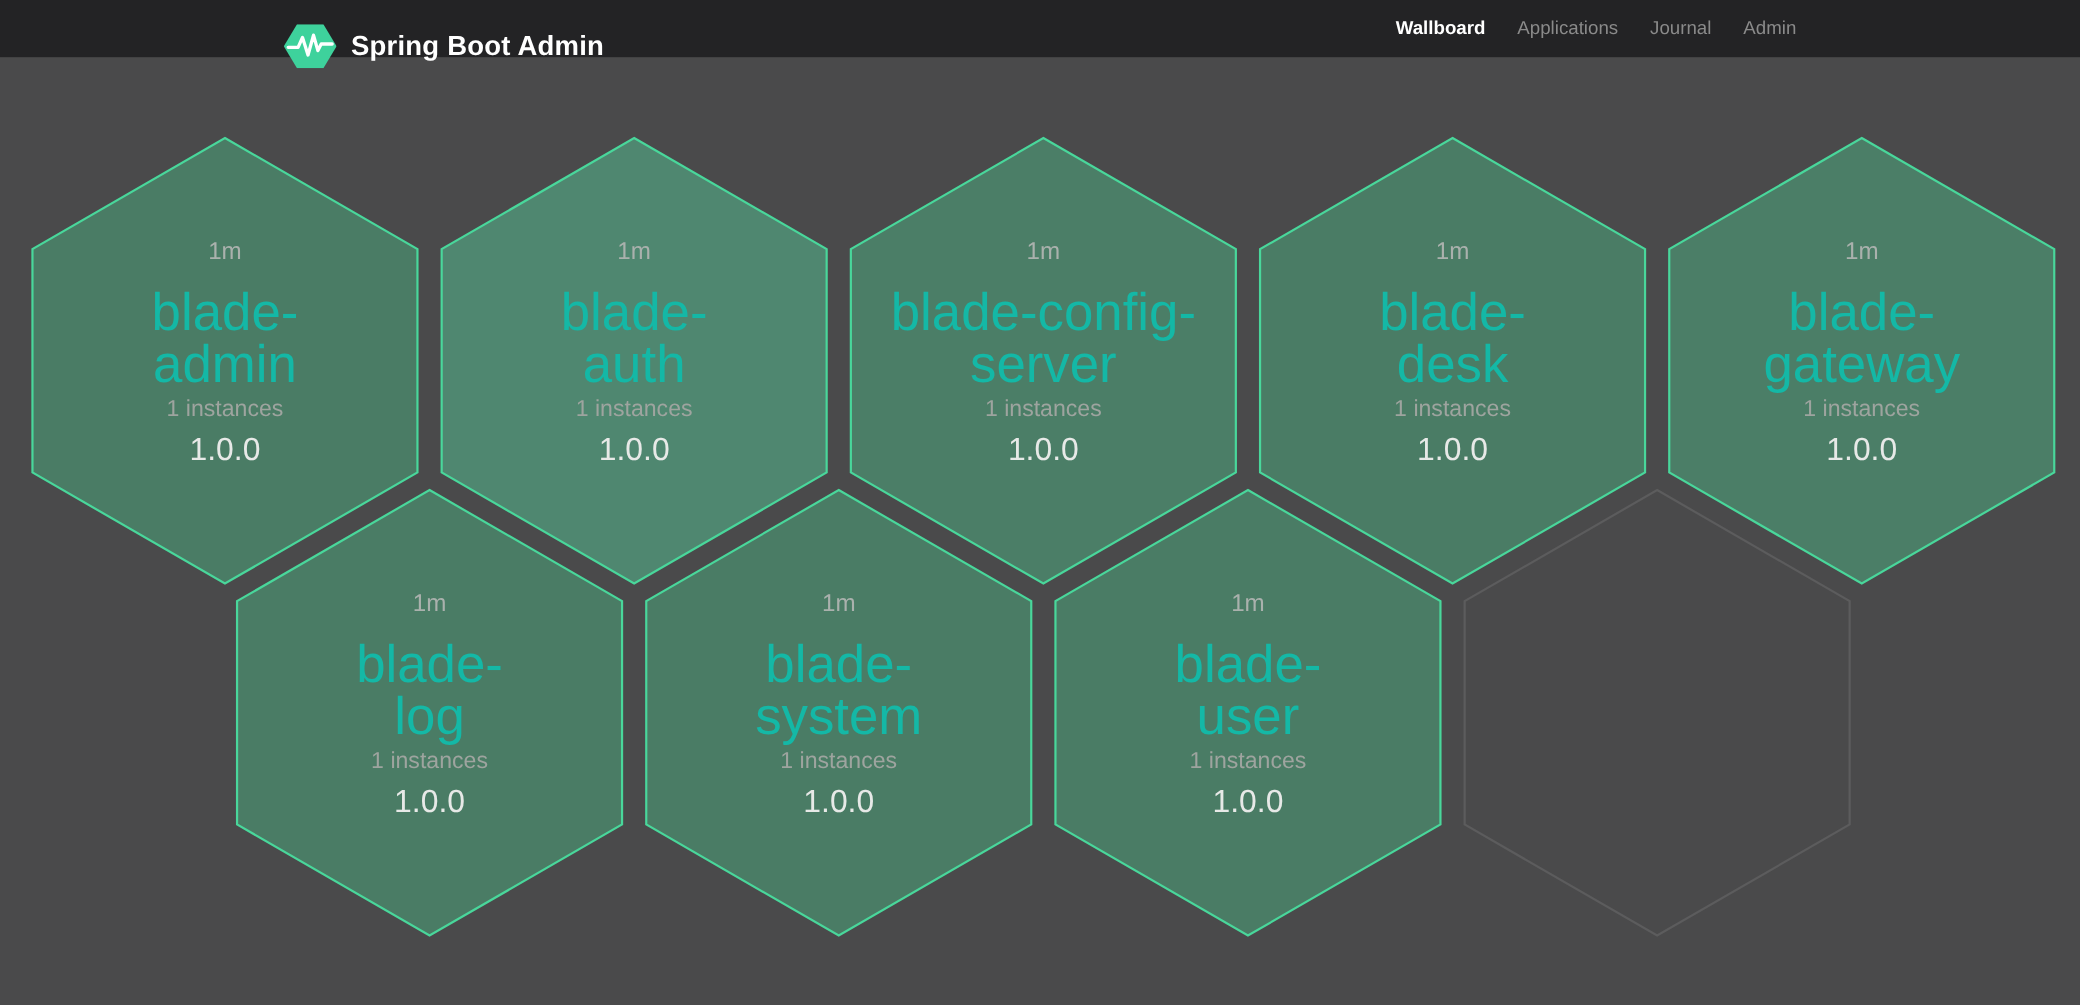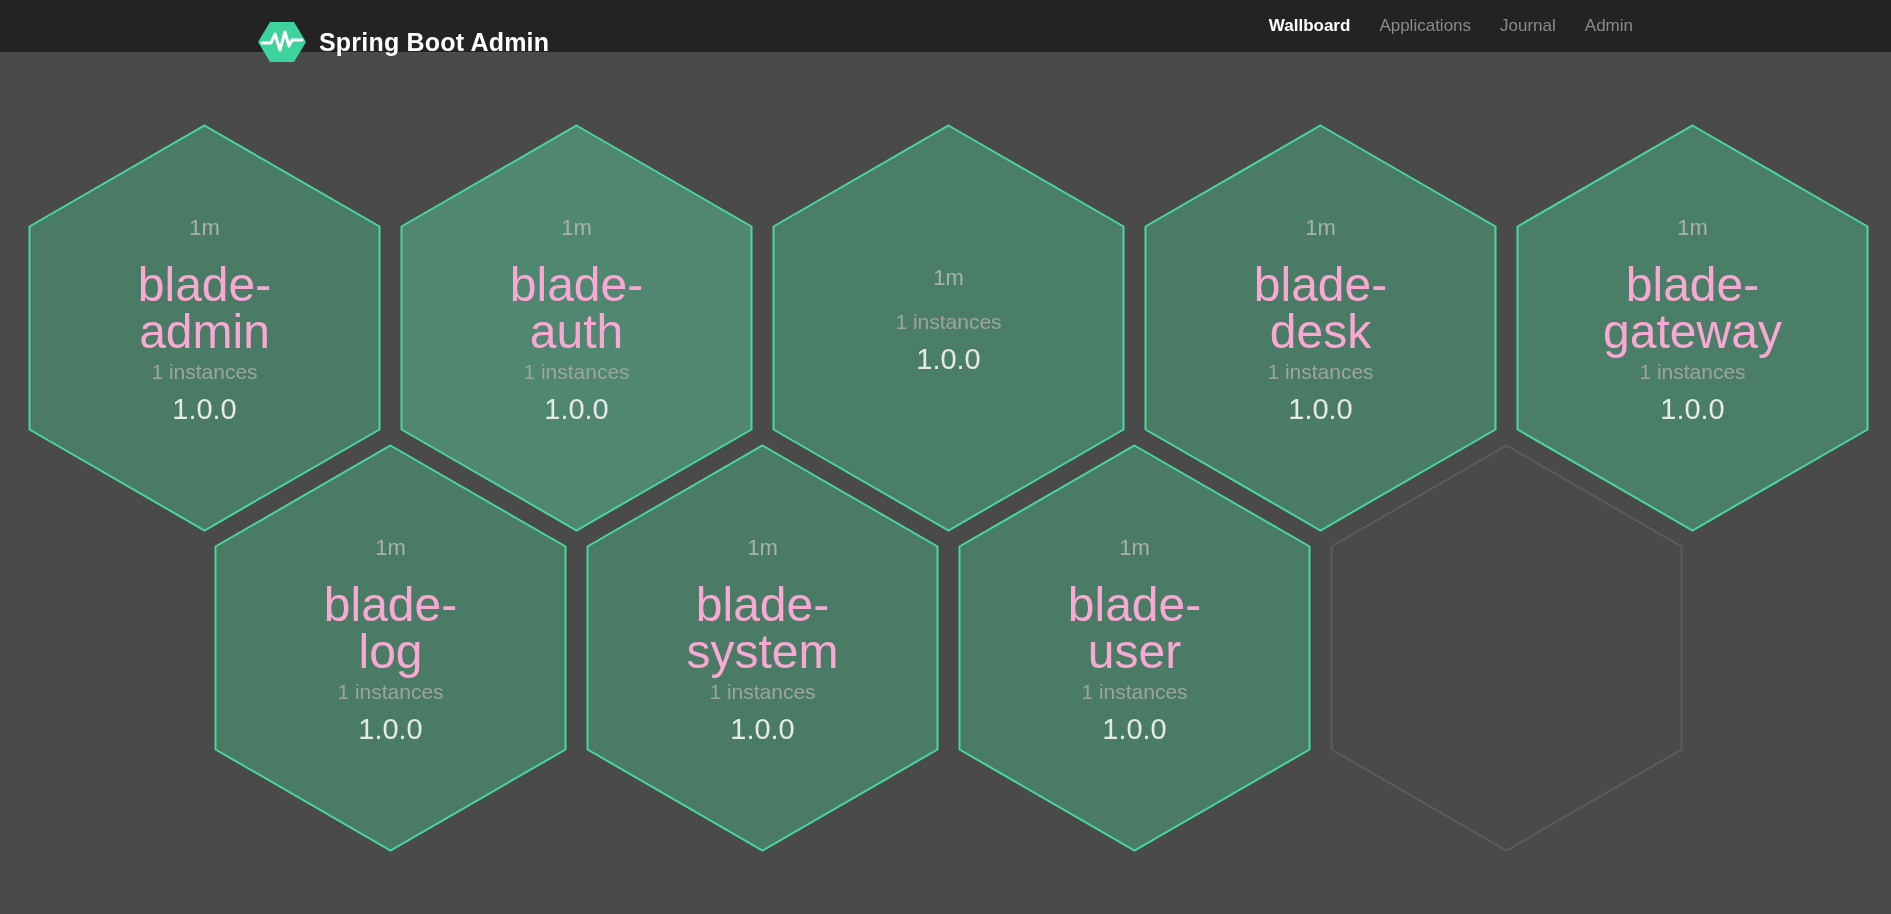--- a/index.html
+++ b/index.html
@@ -100,21 +100,21 @@
   .uptime {
     font-size: 22px;
     line-height: 22px;
     color: #aab1ad;
     margin-bottom: 22px;
   }
   .app-name {
     font-size: 48px;
     line-height: 47px;
     font-weight: 400;
-    color: #f9a8d4;
+    color: #14b8a6;
     white-space: pre-line;
     margin-bottom: 6px;
   }
   .instances {
     font-size: 21px;
     line-height: 21px;
     color: #9ea49f;
     margin-bottom: 16px;
   }
   .version {
@@ -168,20 +168,22 @@
       <div class="instances">1 instances</div>
       <div class="version">1.0.0</div>
     </div>
   </div>
     <div class="hex-cell" style="left: 772px; top: 124px;">
     <svg class="hex-shape" viewBox="0 0 353 408">
       <polygon points="176.5,1.5 351.5,102.5 351.5,305.5 176.5,406.5 1.5,305.5 1.5,102.5" stroke-width="2" fill="#4b7e67" stroke="#49d79b"></polygon>
     </svg>
     <div class="hex-content">
       <div class="uptime">1m</div>
+      <div class="app-name">blade-config-
+server</div>
       <div class="instances">1 instances</div>
       <div class="version">1.0.0</div>
     </div>
   </div>
     <div class="hex-cell" style="left: 1144px; top: 124px;">
     <svg class="hex-shape" viewBox="0 0 353 408">
       <polygon points="176.5,1.5 351.5,102.5 351.5,305.5 176.5,406.5 1.5,305.5 1.5,102.5" stroke-width="2" fill="#4a7c65" stroke="#49d79b"></polygon>
     </svg>
     <div class="hex-content">
       <div class="uptime">1m</div>

